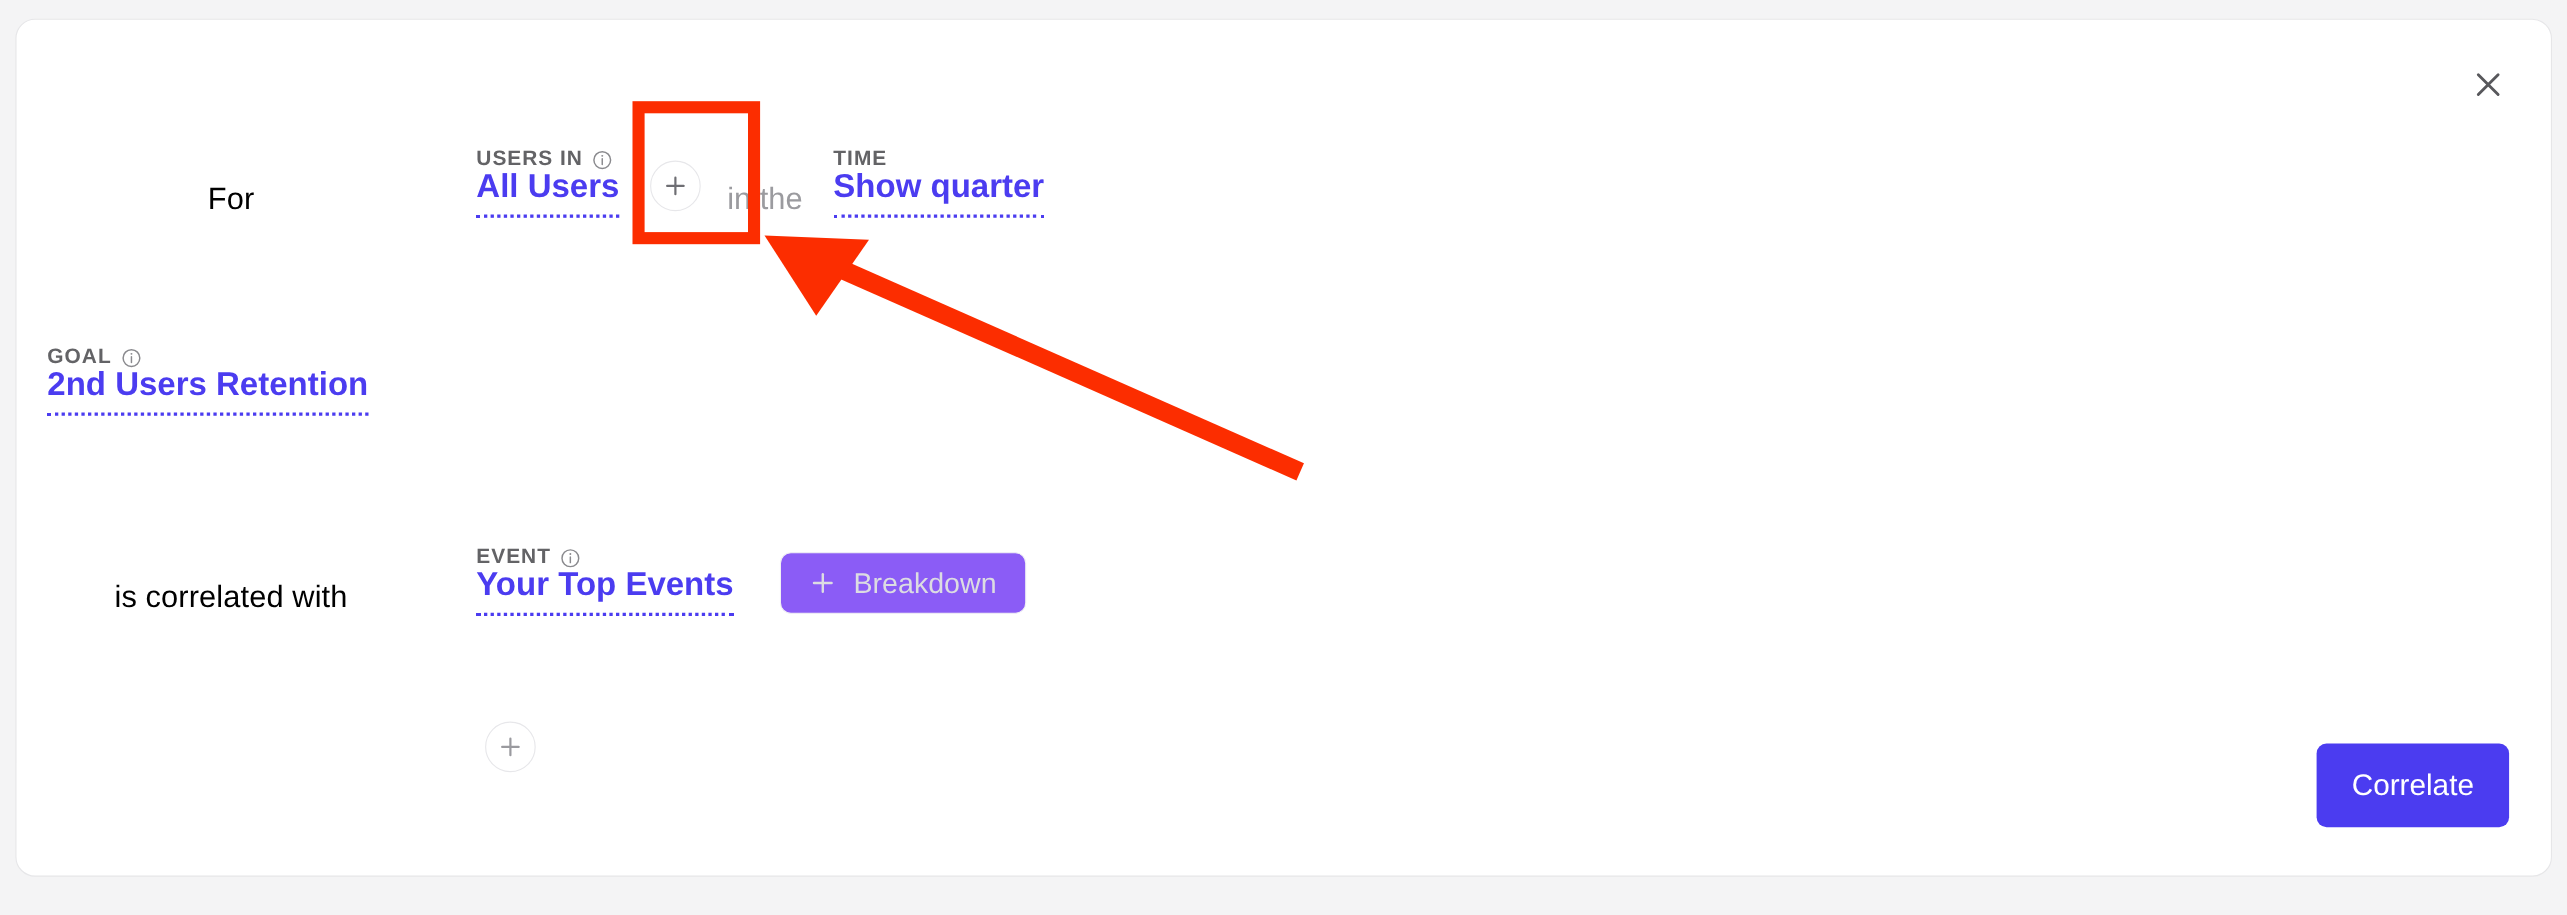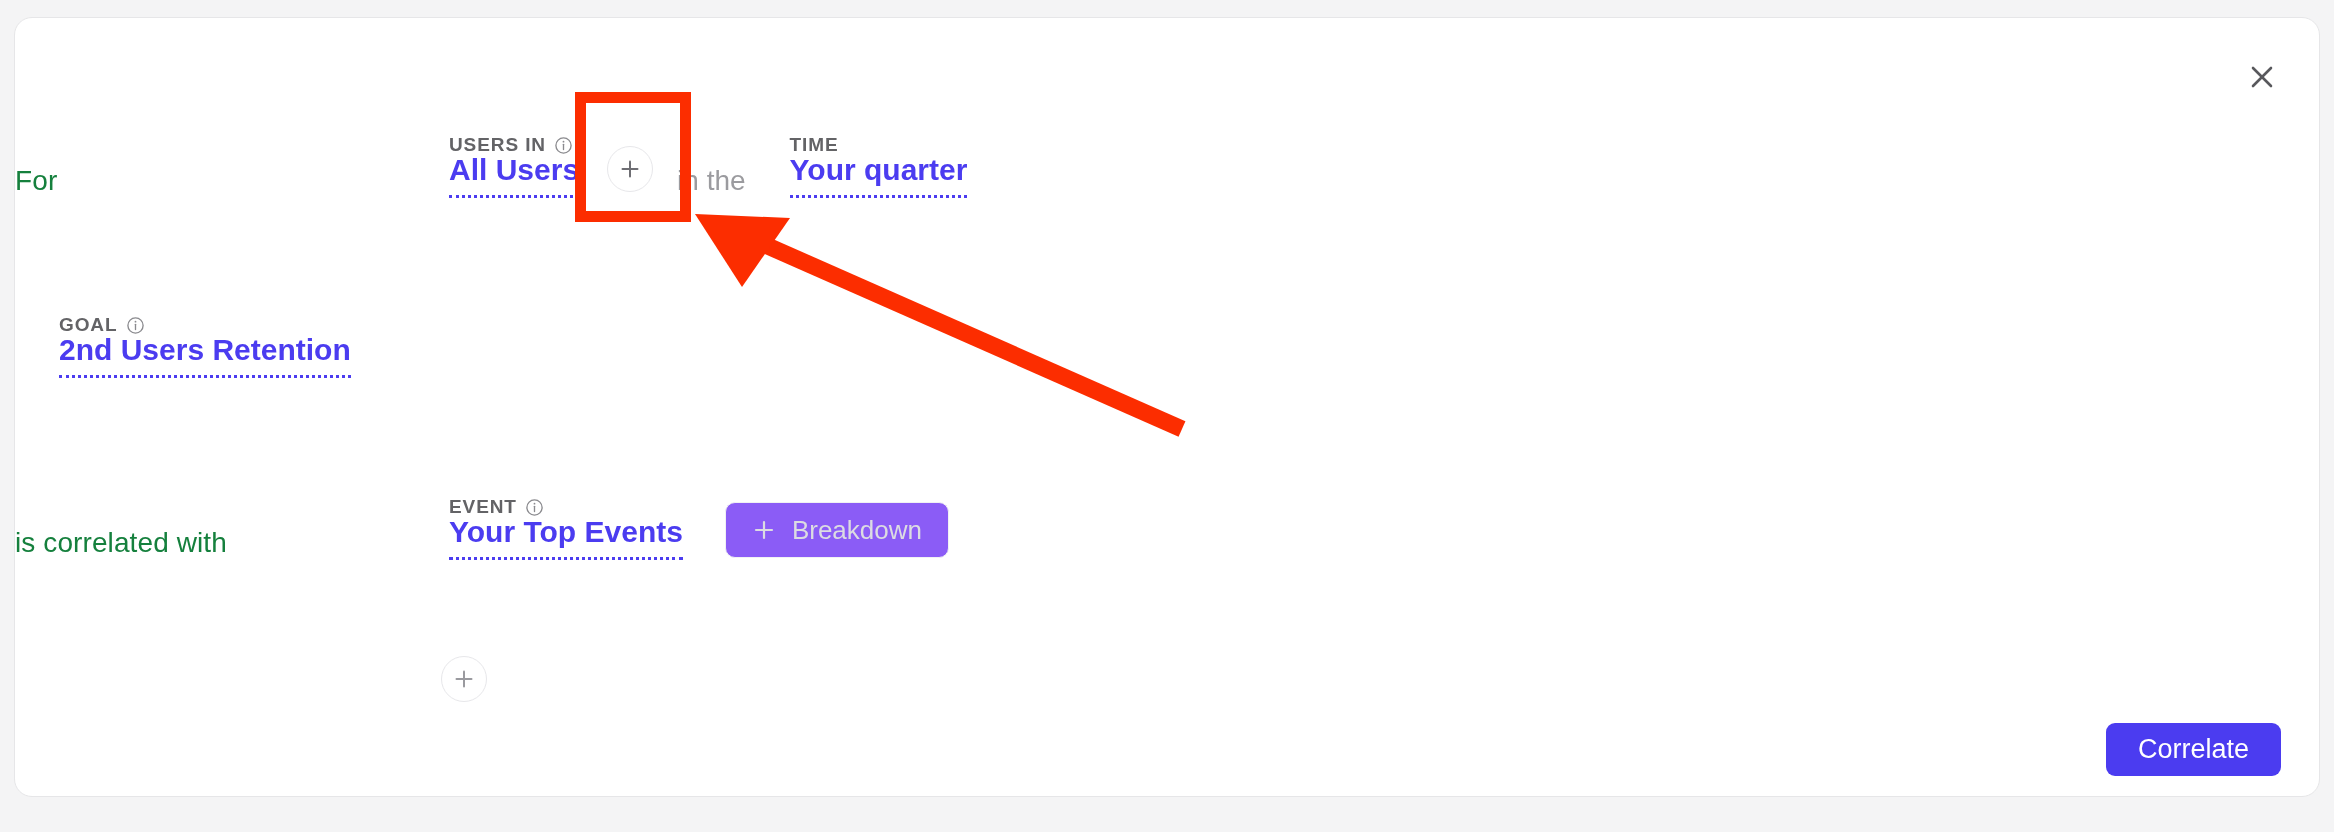--- a/index.html
+++ b/index.html
@@ -61,32 +61,32 @@
     align-items: flex-end;
     height: 64px;
   }
   .row-users  { left: 0;  top: 116px; }
   .row-goal   { left: 0;  top: 296px; }
   .row-event  { left: 0;  top: 478px; }
 
   
   .lead {
     width: 390px;
-    text-align: left;
+    text-align: center;
     padding-right: 0;
-    color: #15803d;
+    color: #000000;
     font-size: 28px;
     line-height: 34px;
     letter-spacing: .1px;
     white-space: nowrap;
   }
 
   .field {
     position: relative;
-    margin-left: 44px;
+    margin-left: 28px;
     display: inline-block;
   }
 
   .field-label {
     position: absolute;
     bottom: 42px;
     left: 0;
     display: flex;
     align-items: center;
     gap: 8px;
@@ -175,22 +175,22 @@
     width: 24px;
     height: 24px;
     color: #dcdce2;
   }
   .breakdown-plus svg { display: block; }
 
   
   .correlate-btn {
     position: absolute;
     right: 38px;
-    bottom: 20px;
-    height: 53px;
+    bottom: 44px;
+    height: 76px;
     padding: 0 32px;
     border: none;
     border-radius: 9px;
     background: #4b3cf0;
     color: #ffffff;
     font-family: "Liberation Sans", sans-serif;
     font-size: 27px;
     cursor: pointer;
   }
 
@@ -251,21 +251,21 @@
             <line x1="3.5" y1="11" x2="18.5" y2="11"></line>
           </svg>
         </button>
 
         <span class="mid">in the</span>
 
         <span class="field">
           <span class="field-label">
             <span>TIME</span>
           </span>
-          <span class="field-value">Your quarter</span>
+          <span class="field-value">Show quarter</span>
         </span>
       </div>
 
       <div class="row row-goal">
 
         <span class="field">
           <span class="field-label">
             <span>GOAL</span>
             <span class="info-icon">
               <svg width="19" height="19" viewBox="0 0 20 20" fill="none" stroke="#8a8a8e" stroke-width="1.4">

